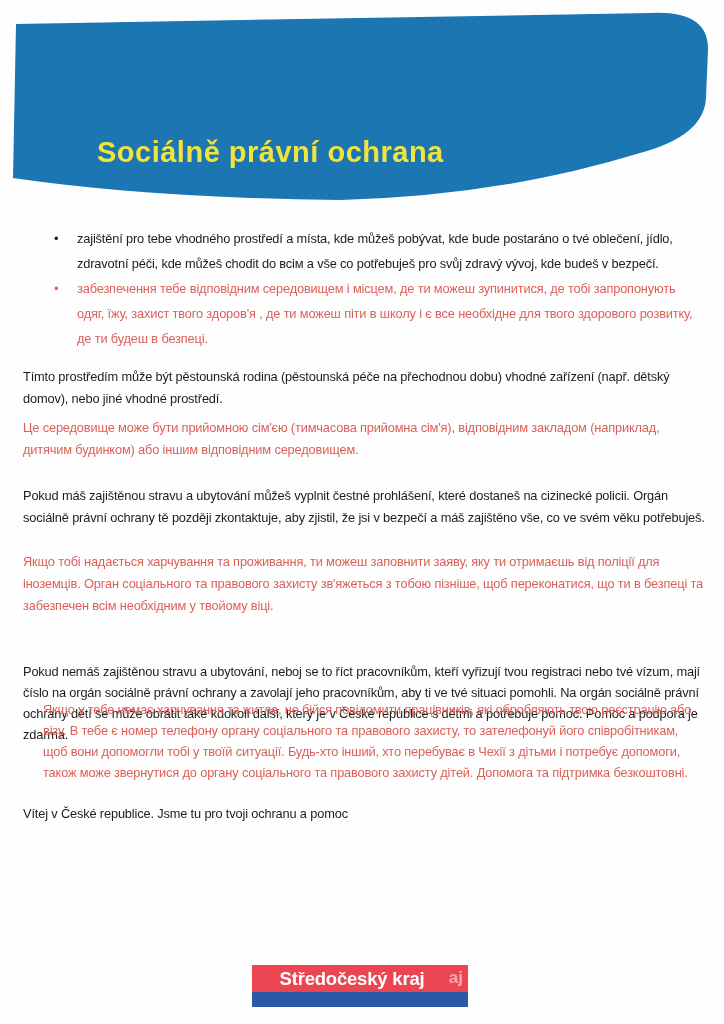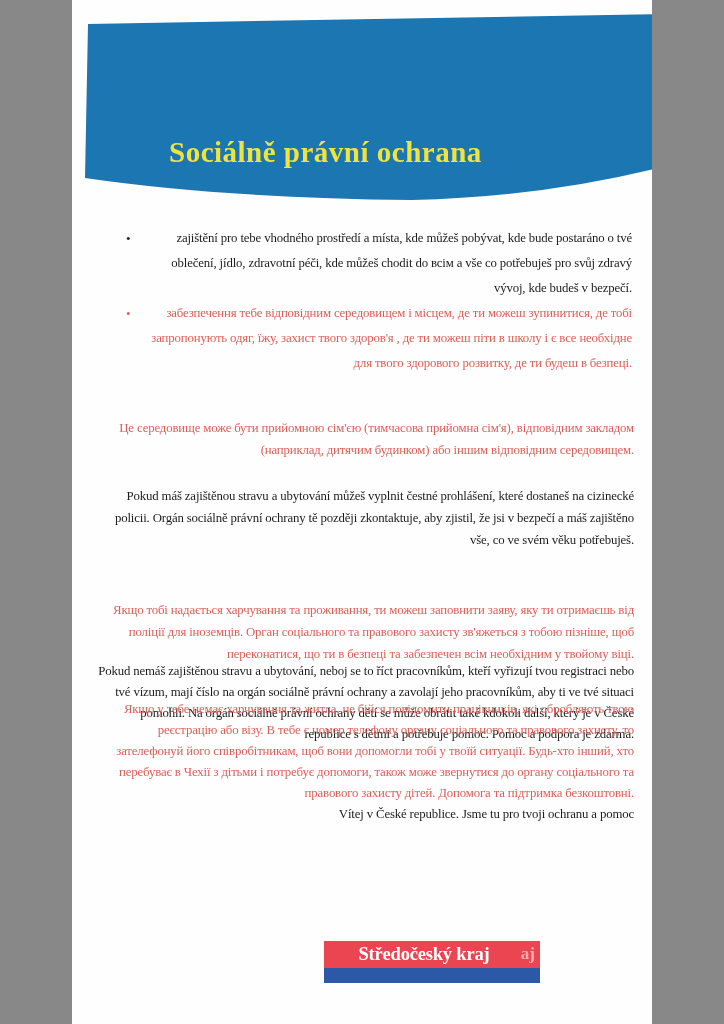--- a/index.html
+++ b/index.html
@@ -1,24 +1,23 @@
 <!DOCTYPE html>
 <html><head>
 <meta charset="utf-8">
 <style>
   html,body{margin:0;padding:0;background:#888;}
   .page{
     position:relative;
-    width:580px;height:1024px;
+    width:724px;height:1024px;
     margin:0 auto;
     background:#fefefe;
     overflow:hidden;
-    font-family:Liberation Serif, serif;
+    font-family:Liberation Sans, sans-serif;
     color:#1c1c1c;
-    text-align:right;
     -webkit-font-smoothing:antialiased;
   }
   .header-banner{position:absolute;top:0;left:0;width:724px;height:210px;}
   .swoosh{fill:#1b76b1;}
   .page-title{
     position:absolute;top:136px;left:97px;
     font-size:29px;font-weight:bold;letter-spacing:.5px;
     color:#f0e33e;white-space:nowrap;
   }
   .txt{font-size:12.8px;letter-spacing:-0.15px;}
@@ -27,27 +26,27 @@
 
   .bullet-list{position:absolute;top:226px;left:23px;right:20px;}
   .bullet-item{position:relative;padding-left:54px;line-height:25px;margin:0;}
   .bullet-item + .bullet-item{margin-top:0px;}
   .bullet-marker{position:absolute;left:31px;top:0;font-size:13px;}
 
   .para{position:absolute;left:23px;right:18px;line-height:22px;margin:0;}
   .p1{top:366px;}
   .p2{top:417px;}
   .p3{top:485px;line-height:22px;}
-  .p4{top:551px;line-height:22px;margin-top:48px;}
+  .p4{top:551px;line-height:22px;}
   .p5{top:616px;line-height:21px;margin-top:45px;}
   .p6{top:699px;line-height:21px;margin-left:20px;}
   .p7{top:803px;}
   .p8{top:831px;}
 
-  .footer-logo{position:absolute;top:941px;left:252px;width:216px;}
+  .footer-logo{position:absolute;top:965px;left:252px;width:216px;}
   .logo-red-bar{
     position:relative;height:27px;background:#ea4550;
     display:flex;align-items:center;justify-content:center;
   }
   .logo-text{
     color:#fff;font-weight:bold;font-size:18.5px;letter-spacing:-0.2px;
     white-space:nowrap;transform:translateX(-8px);
   }
   .logo-ghost{
     position:absolute;right:5px;top:3px;
@@ -70,20 +69,21 @@
     <div class="bullet-item txt">
       <span class="bullet-marker">•</span>
       <span>zajištění pro tebe vhodného prostředí a místa, kde můžeš pobývat, kde bude postaráno o tvé oblečení, jídlo, zdravotní péči, kde můžeš chodit do всім a vše co potřebuješ pro svůj zdravý vývoj, kde budeš v bezpečí.</span>
     </div>
     <div class="bullet-item txt red">
       <span class="bullet-marker">•</span>
       <span>забезпечення тебе відповідним середовищем і місцем, де ти можеш зупинитися, де тобі запропонують одяг, їжу, захист твого здоров'я , де ти можеш піти в школу і є все необхідне для твого здорового розвитку, де ти будеш в безпеці.</span>
     </div>
   </div>
 
+  <p class="para txt p1">Tímto prostředím může být pěstounská rodina (pěstounská péče na přechodnou dobu) vhodné zařízení (např. dětský domov), nebo jiné vhodné prostředí.</p>
   <p class="para txt p3">Pokud máš zajištěnou stravu a ubytování můžeš vyplnit čestné prohlášení, které dostaneš na cizinecké policii. Orgán sociálně právní ochrany tě později zkontaktuje, aby zjistil, že jsi v bezpečí a máš zajištěno vše, co ve svém věku potřebuješ.</p>
   <p class="para txt red p2">Це середовище може бути прийомною сім'єю (тимчасова прийомна сім'я), відповідним закладом (наприклад, дитячим будинком) або іншим відповідним середовищем.</p>
   <p class="para txt red p4">Якщо тобі надається харчування та проживання, ти можеш заповнити заяву, яку ти отримаєшь від поліції для іноземців. Орган соціального та правового захисту зв'яжеться з тобою пізніше, щоб переконатися, що ти в безпеці та забезпечен всім необхідним у твойому віці.</p>
   <p class="para txt p5">Pokud nemáš zajištěnou stravu a ubytování, neboj se to říct pracovníkům, kteří vyřizují tvou registraci nebo tvé vízum, mají číslo na orgán sociálně právní ochrany a zavolají jeho pracovníkům, aby ti ve tvé situaci pomohli. Na orgán sociálně právní ochrany dětí se může obrátit také kdokoli další, který je v České republice s dětmi a potřebuje pomoc. Pomoc a podpora je zdarma.</p>
   <p class="para txt red p6">Якщо у тебе немає харчування та житла, не бійся повідомити працівників, які обробляють твою реєстрацію або візу. В тебе є номер телефону органу соціального та правового захисту, то зателефонуй його співробітникам, щоб вони допомогли тобі у твоїй ситуації. Будь-хто інший, хто перебуває в Чехії з дітьми і потребує допомоги, також може звернутися до органу соціального та правового захисту дітей. Допомога та підтримка безкоштовні.</p>
   <p class="para txt p7">Vítej v České republice. Jsme tu pro tvoji ochranu a pomoc</p>
 
   <div class="footer-logo">
     <div class="logo-red-bar">
       <span class="logo-text">Středočeský kraj</span>

